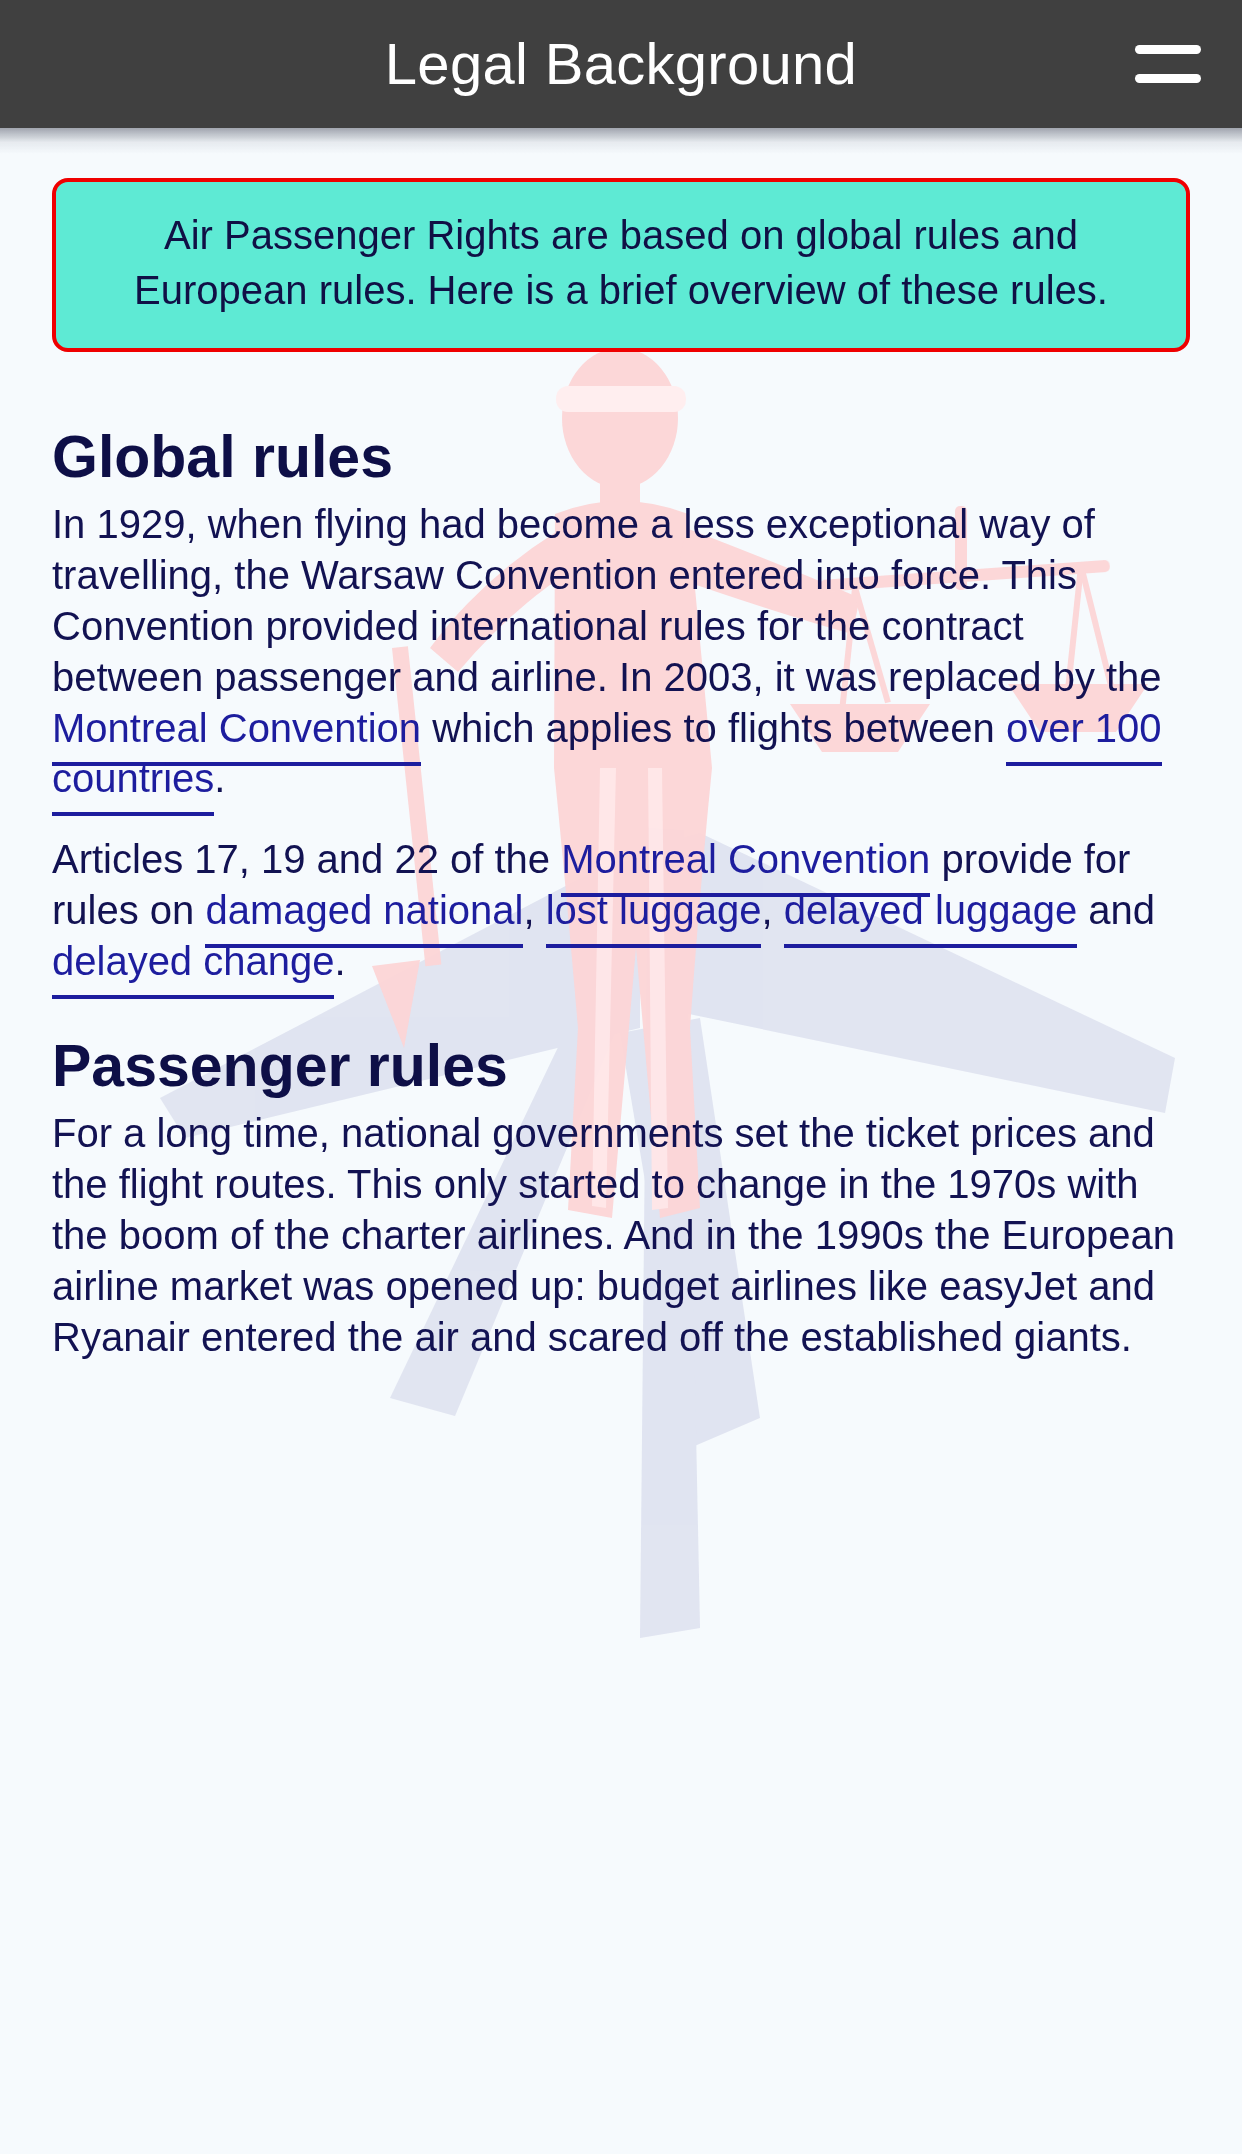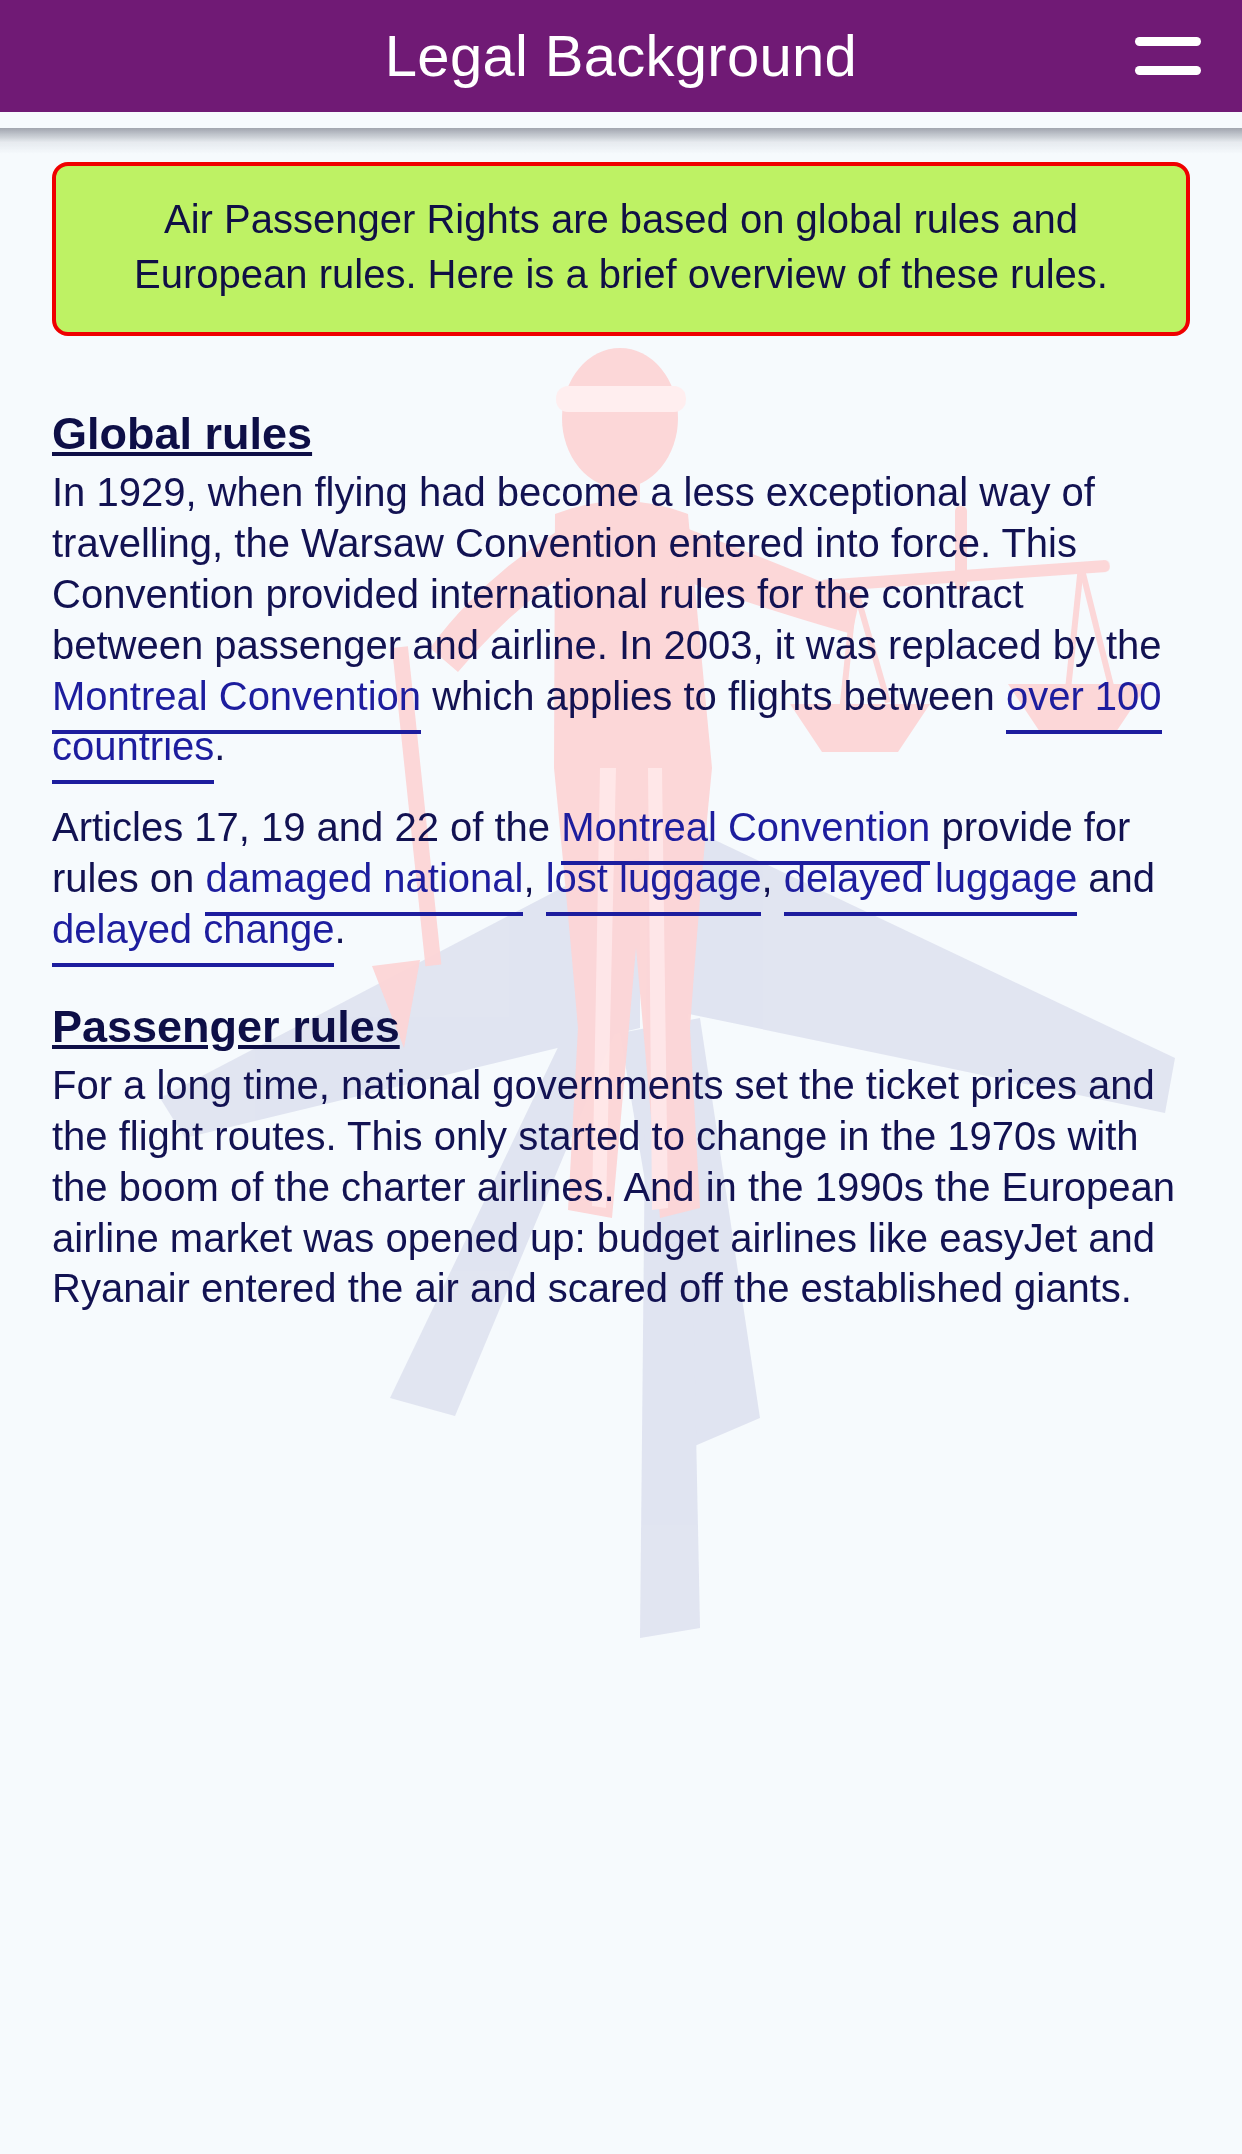--- a/index.html
+++ b/index.html
@@ -13,22 +13,22 @@
   body {
     font-family: "Liberation Sans", sans-serif;
     background: #f6fafd;
     position: relative;
   }
 
   
   #app-header {
     position: relative;
     width: 1242px;
-    height: 112px;
-    background: #701a75;
+    height: 128px;
+    background: #404040;
     display: flex;
     align-items: center;
     justify-content: center;
     z-index: 30;
   }
 
   #app-header::after {
     content: "";
     position: absolute;
     left: 0;
@@ -95,39 +95,38 @@
   
   #content {
     position: relative;
     z-index: 10;
     padding: 50px 52px 0 52px;
   }
 
   #intro-callout {
     border: 4px solid #ef0000;
     border-radius: 16px;
-    background: #bef264;
+    background: #5eead4;
     padding: 26px 30px 30px 30px;
     text-align: center;
     margin-bottom: 72px;
   }
 
   #intro-callout .callout-text {
     color: #101045;
     font-size: 40px;
     line-height: 1.37;
   }
 
   h2.section-heading {
     color: #0e0f47;
-    font-size: 45px;
+    font-size: 59px;
     font-weight: 700;
     line-height: 1.15;
     margin: 0 0 8px 0;
-    text-decoration: underline;
   }
 
   p.body-paragraph {
     color: #121252;
     font-size: 40px;
     line-height: 1.27;
     margin: 0 4px 30px 0;
   }
 
   p.body-paragraph:last-child { margin-bottom: 0; }

